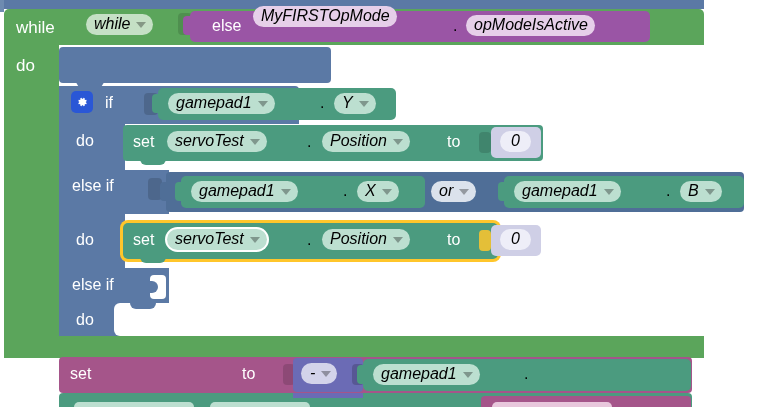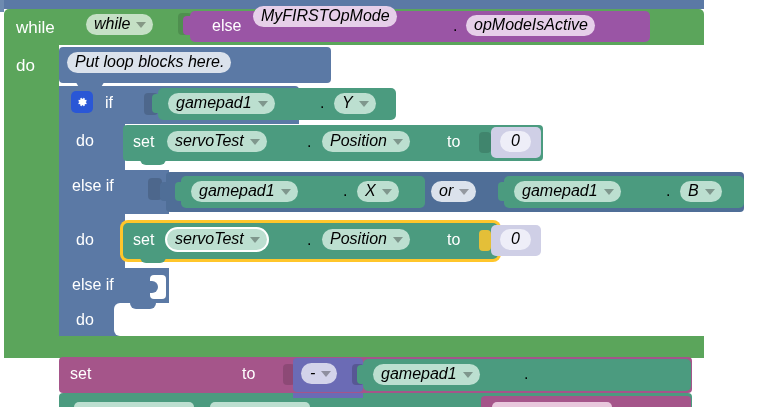--- a/index.html
+++ b/index.html
@@ -95,23 +95,20 @@
 
   <div class="blk lbl dark" style="left:453px;top:18px;">.</div>
 
   <div class="blk field f-purple" style="left:466px;top:15px;">
     <span>opModeIsActive</span>
   </div>
 
   <div class="blk c-blue" style="left:59px;top:47px;width:272px;height:36px;border-radius:4px;"></div>
   <div class="blk c-blue" style="left:76px;top:81px;width:28px;height:6px;border-radius:0 0 7px 7px;"></div>
 
-  <div class="blk field f-blue" style="left:67px;top:52px;font-size:16px;">
-    <span>Put loop blocks here.</span>
-  </div>
 
   <div class="blk c-blue" style="left:59px;top:86px;width:66px;height:250px;"></div>
 
   <div class="blk c-blue" style="left:59px;top:86px;width:240px;height:38px;border-radius:4px 4px 0 0;"></div>
 
   <div class="blk c-blue" style="left:59px;top:170px;width:110px;height:44px;"></div>
 
   <div class="blk c-blue" style="left:59px;top:268px;width:110px;height:44px;"></div>
 
   <div class="blk c-blue" style="left:59px;top:330px;width:110px;height:6px;"></div>

